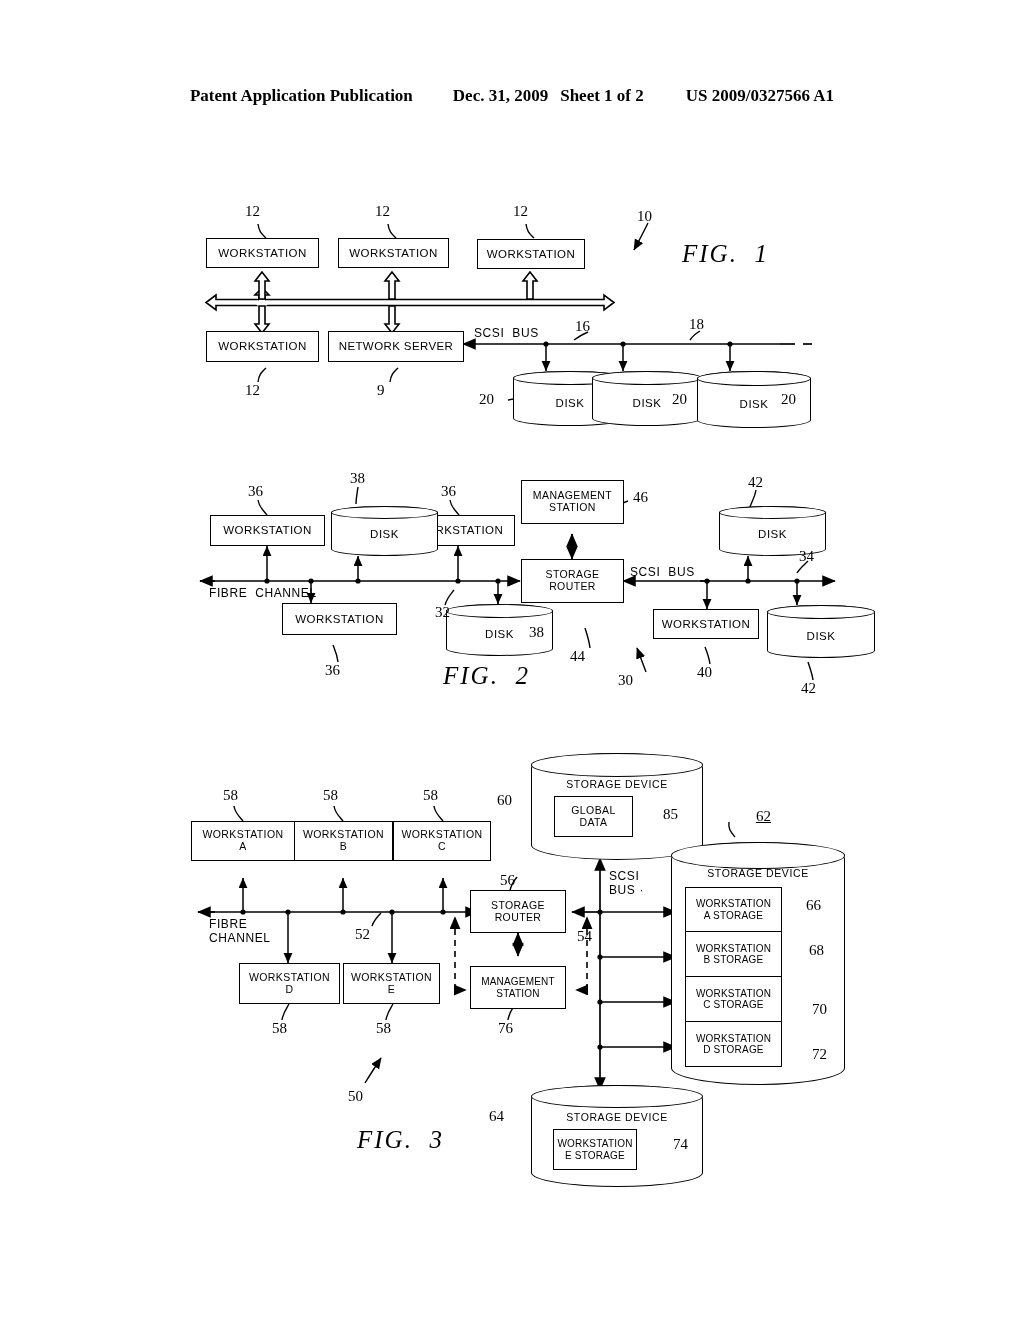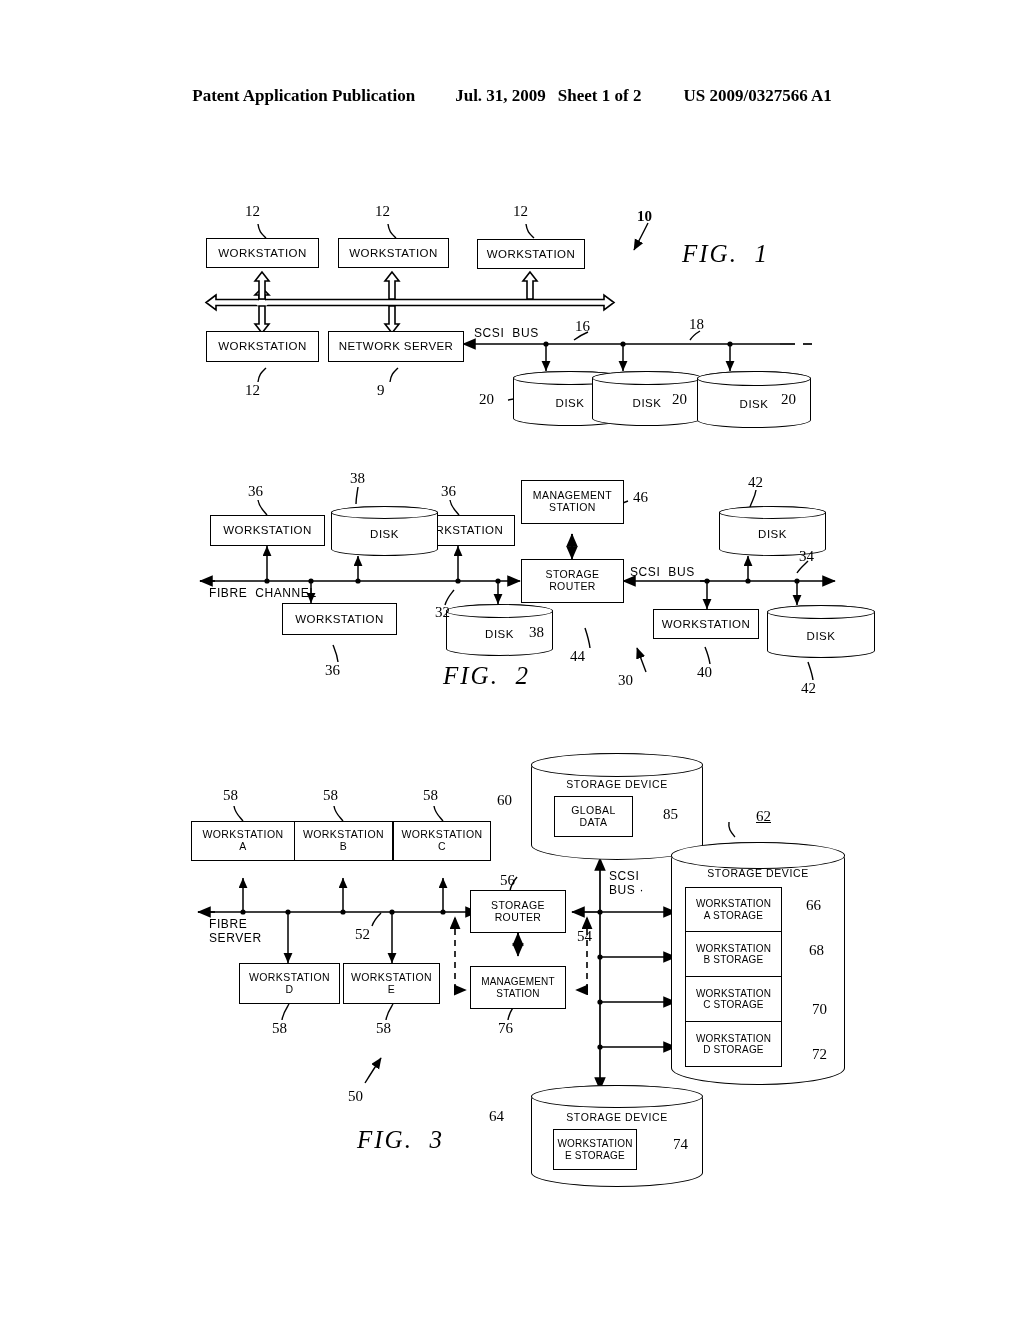--- a/index.html
+++ b/index.html
@@ -62,21 +62,21 @@
     font-style:italic;font-size:25px;letter-spacing:2px;white-space:pre;
   }
 </style>
 </head>
 <body>
 
 <div class="page">
 
   <div class="hdr">
     <span class="h1">Patent Application Publication</span>
-    <span class="h2">Jul. 31, 2009</span>
+    <span class="h2">Dec. 31, 2009</span>
     <span class="h3">Sheet 1 of 2</span>
     <span class="h4">US 2009/0327566 A1</span>
   </div>
 
   <svg class="lay">
     <defs>
       <marker id="ah" markerWidth="9" markerHeight="9" refX="7.5" refY="3.4" orient="auto">
         <path d="M0,0 L8,3.4 L0,6.8 z" fill="#000"></path>
       </marker>
       <marker id="ahs" markerWidth="8" markerHeight="8" refX="6.8" refY="3" orient="auto">
@@ -158,21 +158,21 @@
   <div class="num" style="left:245px;top:203px;">12</div>
   <div class="num" style="left:375px;top:203px;">12</div>
   <div class="num" style="left:513px;top:203px;">12</div>
   <div class="num" style="left:245px;top:382px;">12</div>
   <div class="num" style="left:377px;top:382px;">9</div>
   <div class="num" style="left:575px;top:318px;">16</div>
   <div class="num" style="left:689px;top:316px;">18</div>
   <div class="num" style="left:479px;top:391px;">20</div>
   <div class="num" style="left:672px;top:391px;">20</div>
   <div class="num" style="left:781px;top:391px;">20</div>
-  <div class="num" style="left:637px;top:208px;font-weight:bold;">10</div>
+  <div class="num" style="left:637px;top:208px;">10</div>
 
   <svg class="lay">
 
     <g stroke="#000" stroke-width="1.7" fill="none">
       <line x1="215" y1="581" x2="200" y2="581" marker-end="url(#ah)"></line>
       <line x1="200" y1="581" x2="520" y2="581" marker-end="url(#ah)"></line>
 
       <line x1="710" y1="581" x2="623" y2="581" marker-end="url(#ah)"></line>
       <line x1="700" y1="581" x2="835" y2="581" marker-end="url(#ah)"></line>
     </g>
@@ -379,21 +379,21 @@
 
   <div class="cyl" style="left:531px;top:1085px;width:124px;height:102px;">
     <div class="body"></div>
     <div class="top" style="height:23%;"></div>
     <div class="lbl" style="top:26px;font-size:10.5px;letter-spacing:.6px;">STORAGE  DEVICE</div>
     <div class="box tiny" style="left:22px;top:44px;width:84px;height:41px;">WORKSTATION
 E STORAGE</div>
   </div>
 
   <div class="t" style="left:209px;top:917px;line-height:1.2;white-space:pre-line;">FIBRE
-SERVER</div>
+CHANNEL</div>
   <div class="t" style="left:609px;top:869px;line-height:1.2;white-space:pre-line;">SCSI
 BUS ·</div>
   <div class="figlbl" style="left:357px;top:1126px;">FIG.  3</div>
 
   <div class="num" style="left:223px;top:787px;">58</div>
   <div class="num" style="left:323px;top:787px;">58</div>
   <div class="num" style="left:423px;top:787px;">58</div>
   <div class="num" style="left:272px;top:1020px;">58</div>
   <div class="num" style="left:376px;top:1020px;">58</div>
   <div class="num" style="left:500px;top:872px;">56</div>

